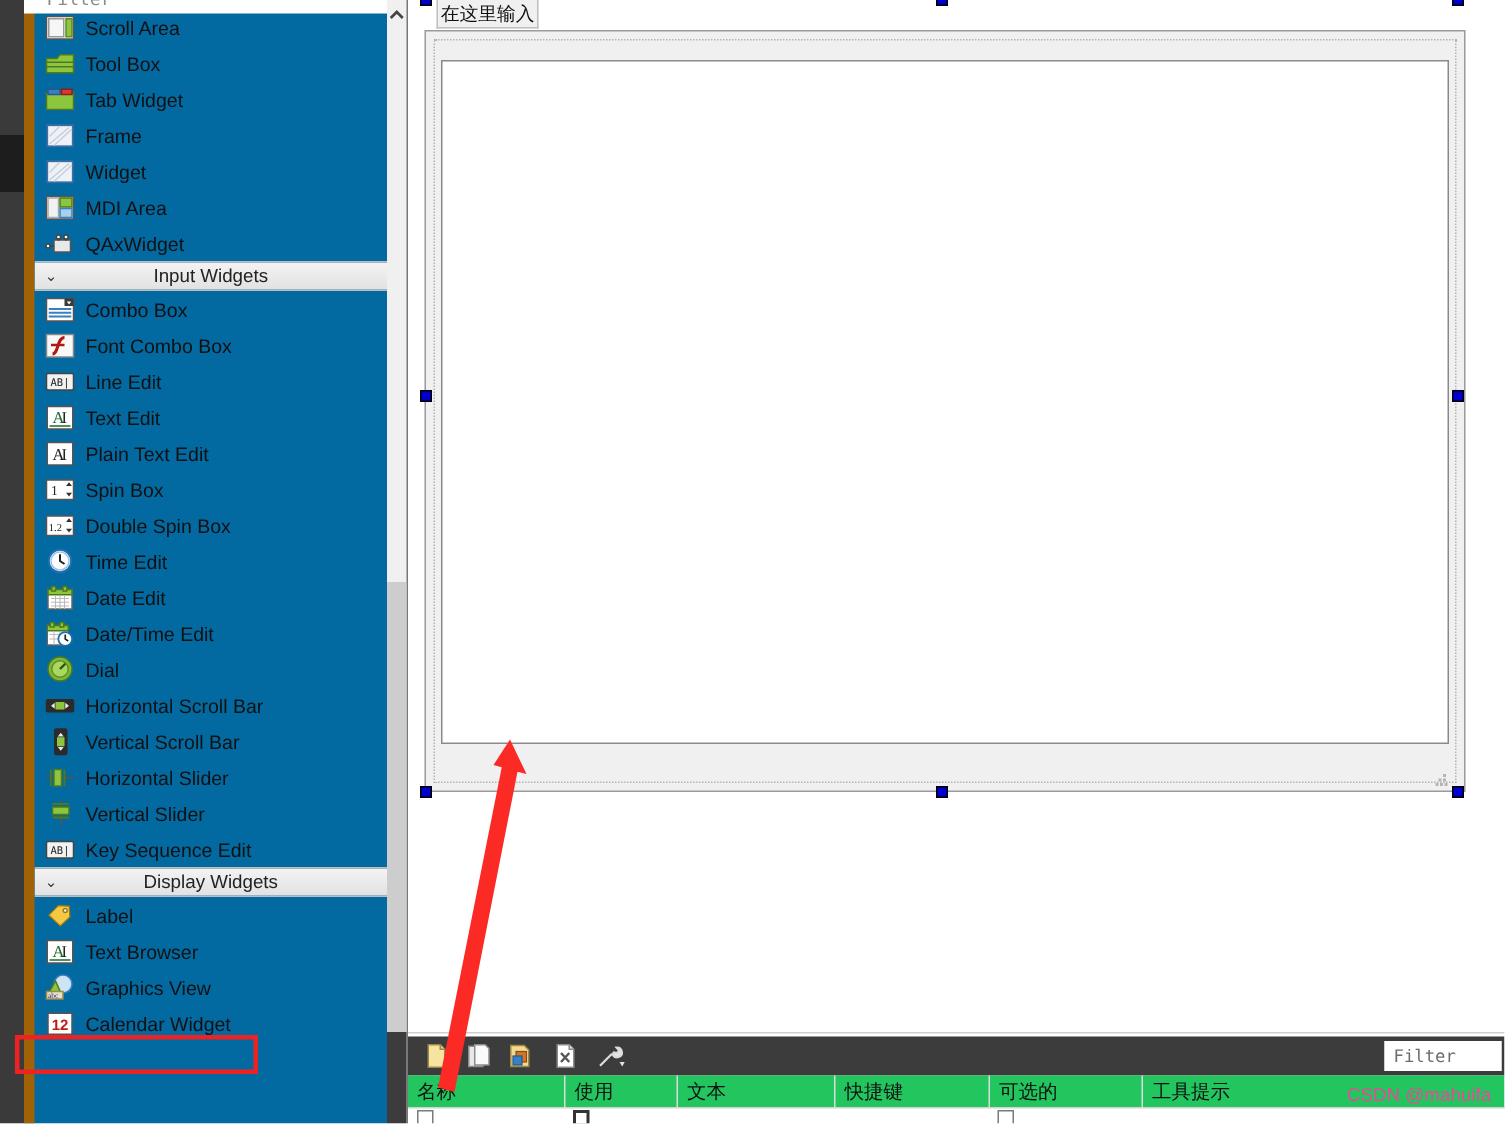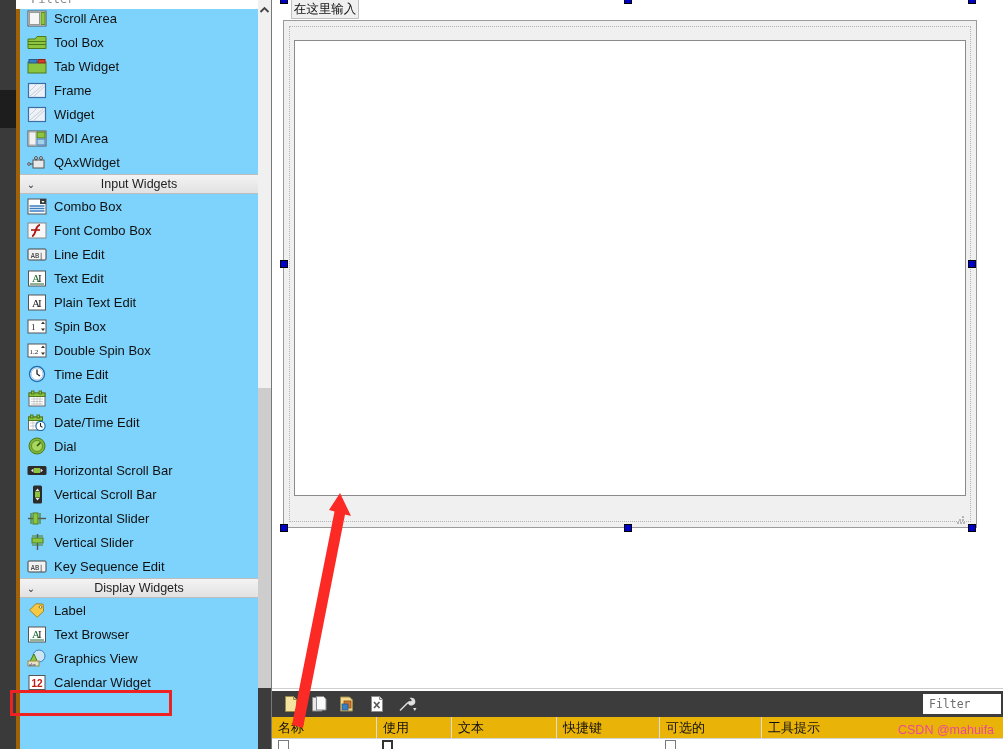--- a/index.html
+++ b/index.html
@@ -9,22 +9,22 @@
     font-size:13px;color:#111;background:#ffffff;
     position:relative;
   }
   .abs{position:absolute;}
 
   
   #left-gutter{left:0;top:0;width:16px;height:749px;background:#3a3a3a;}
   #left-gutter-dark{left:0;top:90px;width:16px;height:38px;background:#1d1d1d;}
 
   
-  #widget-panel{left:16px;top:0;width:242px;height:749px;background:#7dd3fc;
-      border-left:4px solid #a16207;box-sizing:border-box;overflow:hidden;}
+  #widget-panel{left:16px;top:0;width:242px;height:749px;background:#0369a1;
+      border-left:7px solid #a16207;box-sizing:border-box;overflow:hidden;}
   #filter-strip{left:16px;top:0;width:242px;height:9px;background:#ffffff;overflow:hidden;}
   #filter-strip .ftxt{position:absolute;left:15px;top:-8px;font-family:"DejaVu Sans Mono","Liberation Mono",monospace;
       font-size:12px;color:#8b8b8b;}
 
   .wrow{position:relative;height:24px;display:flex;align-items:center;padding-left:4px;box-sizing:border-box;}
   .wrow .wico{width:26px;height:20px;flex:0 0 26px;display:flex;align-items:center;justify-content:center;}
   .wrow .wlab{margin-left:4px;font-size:13px;color:#111;white-space:nowrap;}
 
   .group-hdr{position:relative;height:20px;display:flex;align-items:center;
       background:linear-gradient(#f3f3f3,#e2e2e2);
@@ -61,21 +61,21 @@
 
   
   #dock{left:272px;top:688px;width:731px;height:61px;background:#ffffff;}
   #dock-sep{left:272px;top:688px;width:731px;height:1px;background:#cfcfcf;}
   #dock-toolbar{left:272px;top:691px;width:731px;height:26px;background:#3c3c3c;}
   .tbicon{position:absolute;top:4px;width:18px;height:18px;}
   #dock-filter{left:923px;top:694px;width:78px;height:20px;background:#ffffff;border:1px solid #ffffff;box-sizing:border-box;
       display:flex;align-items:center;padding-left:5px;}
   #dock-filter span{font-family:"DejaVu Sans Mono","Liberation Mono",monospace;font-size:11.5px;color:#6d6d6d;}
 
-  #dock-head{left:272px;top:717px;width:731px;height:22px;background:#eab308;border-bottom:1px solid #d3d3d3;box-sizing:border-box;}
+  #dock-head{left:272px;top:717px;width:731px;height:22px;background:#22c55e;border-bottom:1px solid #d3d3d3;box-sizing:border-box;}
   .dhcell{position:absolute;top:0;height:22px;display:flex;align-items:center;font-size:13px;color:#111;
       padding-left:6px;box-sizing:border-box;border-right:1px solid #dcdcdc;}
   #dock-rows{left:272px;top:739px;width:731px;height:10px;background:#ffffff;overflow:hidden;}
   .drow-cb{position:absolute;width:11px;height:11px;border:1px solid #7a7a7a;background:#fff;box-sizing:border-box;}
   .drow-cb.dark{border:2px solid #333;}
 
   #watermark{left:898px;top:723px;font-size:12.5px;color:#ec4899;font-family:"Liberation Sans",sans-serif;}
 
   
   #arrow{left:270px;top:470px;width:200px;height:260px;pointer-events:none;}

